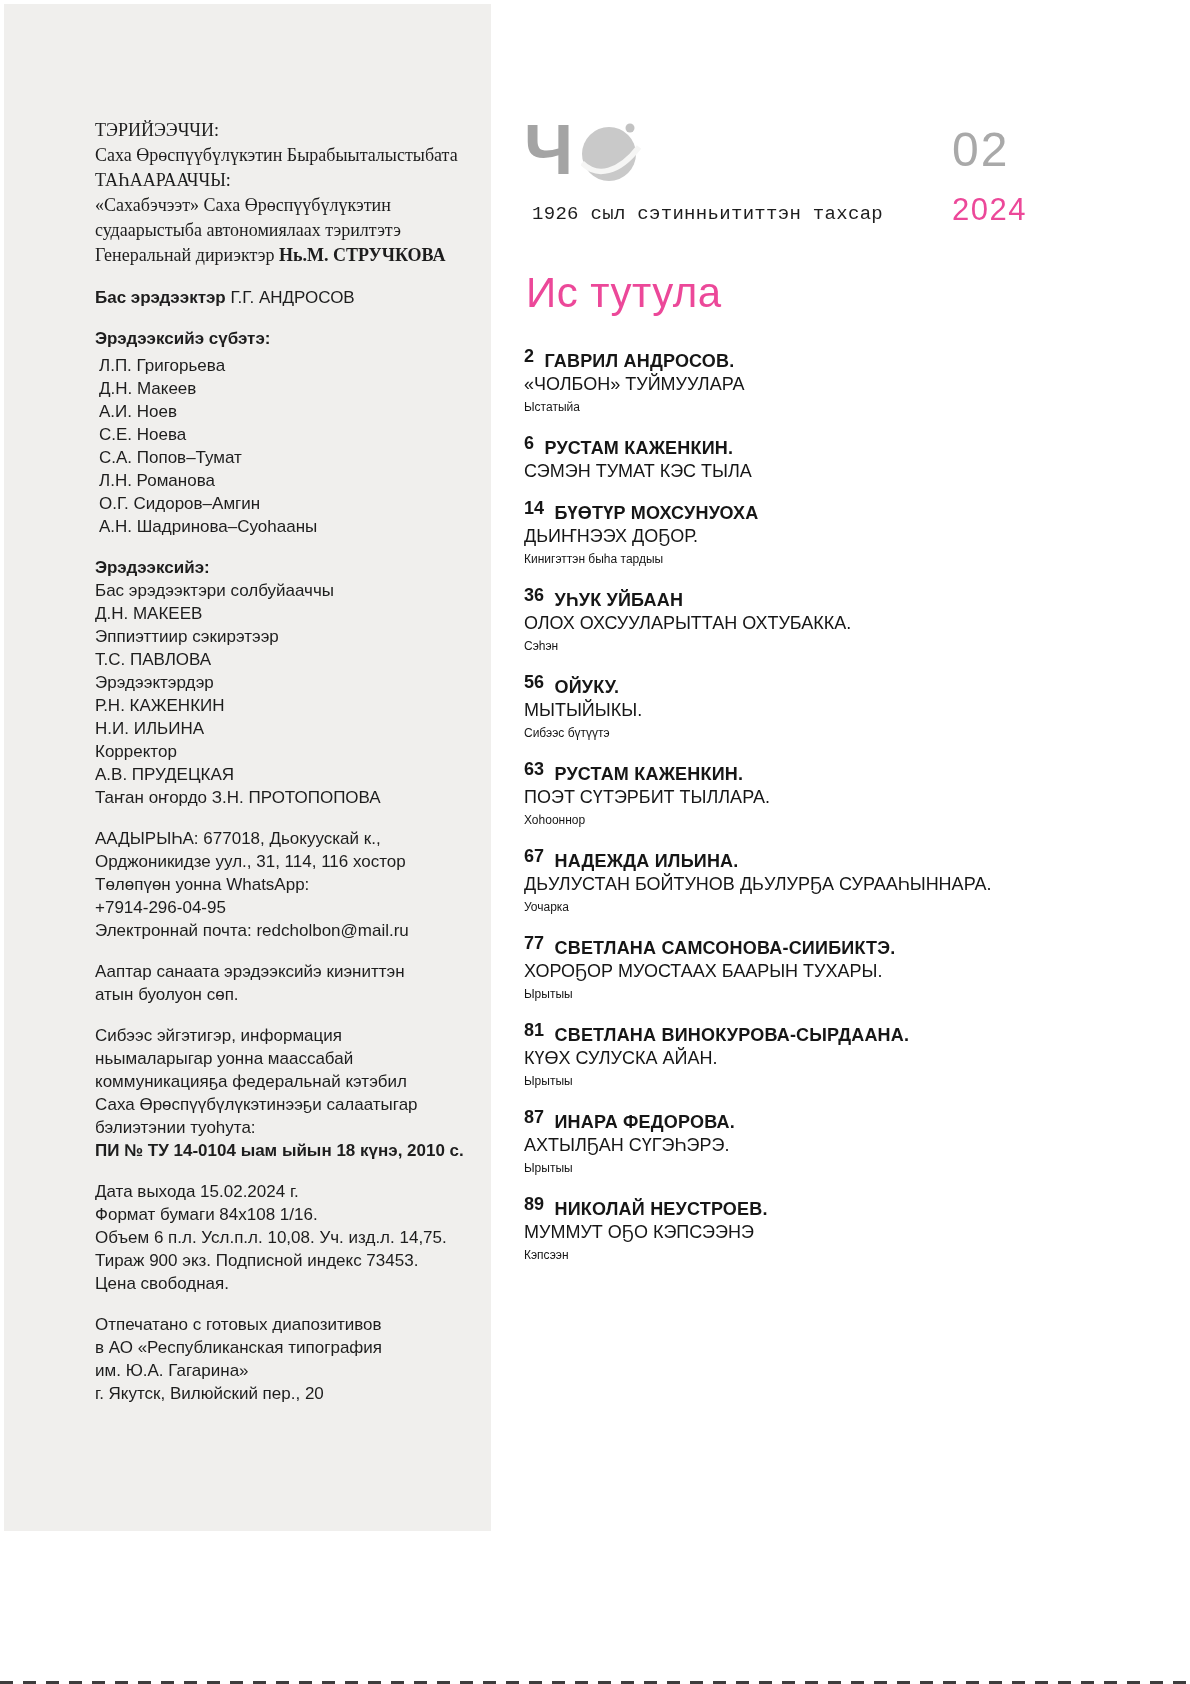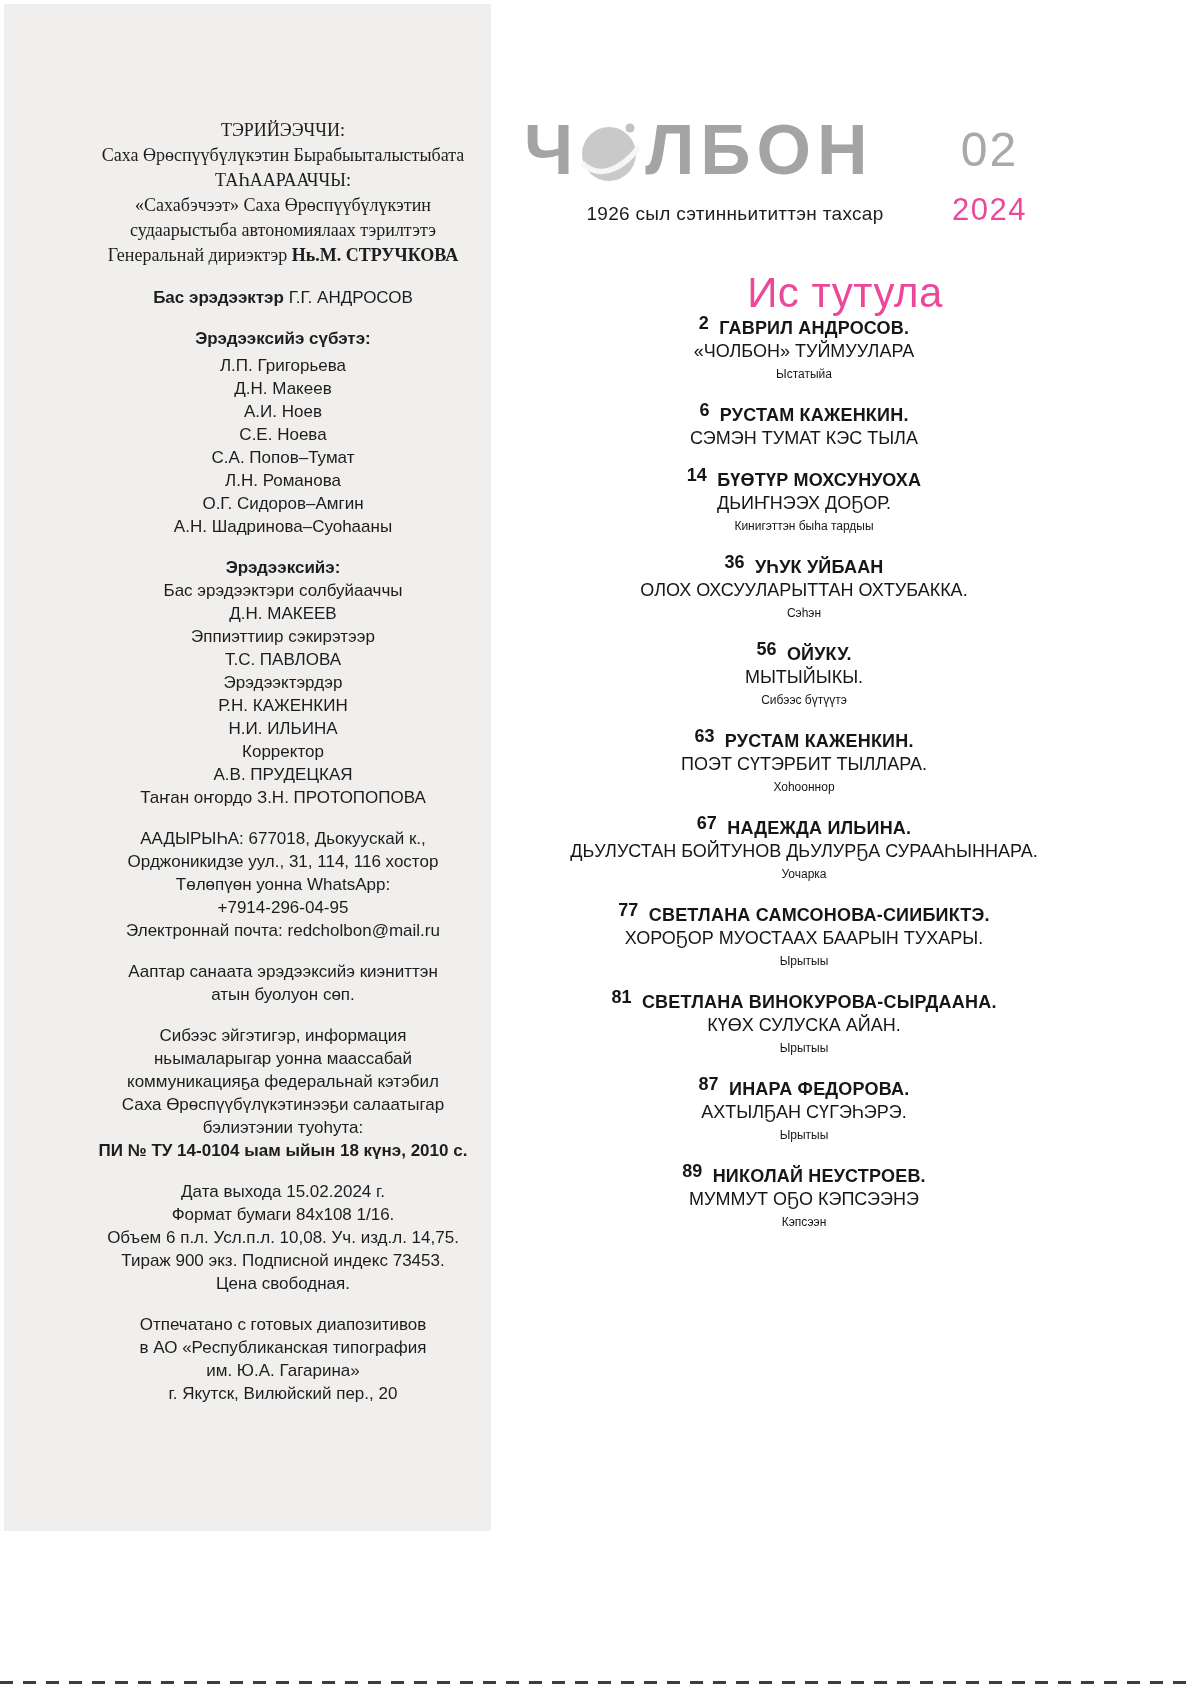--- a/index.html
+++ b/index.html
@@ -1,18 +1,18 @@
 <!DOCTYPE html>
 <html><head>
 <meta charset="utf-8">
 <style>
   html,body { margin:0; padding:0; background:#ffffff; }
   .page {
     position:relative; width:1190px; height:1684px; background:#ffffff;
-    font-family:"Liberation Sans", sans-serif; color:#1d1d1d; overflow:hidden;text-align:center;
+    font-family:"Liberation Sans", sans-serif; color:#1d1d1d; overflow:hidden;
   }
   
   .panel {
     position:absolute; left:4px; top:4px; width:487px; height:1527px;
     background:#f0efed; box-sizing:border-box; padding:114px 20px 0 91px;
     font-size:17px; line-height:23px;
   }
   .panel section { margin:0 0 18px 0; }
   .serif { font-family:"Liberation Serif", serif; font-size:18px; line-height:25px; }
   .bold { font-weight:700; }
@@ -21,28 +21,28 @@
   
   .right-col { position:absolute; left:524px; top:118px; width:640px; color:#161616; }
   .masthead { display:flex; align-items:flex-start; }
   .logo-area { width:414px; }
   .logo-word {
     display:flex; align-items:flex-start; font-size:70px; font-weight:700;
     line-height:64px; color:#a4a4a4; letter-spacing:6px; white-space:nowrap;
   }
   .planet { display:inline-block; margin:2px 4px 0 2px; }
   .tagline {
-    font-family:Liberation Sans, sans-serif; font-size:19px; line-height:22px;
+    font-family:Liberation Mono, monospace; font-size:19px; line-height:22px;
     color:#1d1d1d; margin:13px 0 0 8px; letter-spacing:0.3px;
   }
   .issue-area { margin-left:14px; }
   .issue-number { font-size:48px; line-height:64px; font-weight:400; color:#a9a9a9; letter-spacing:2px; }
   .issue-year { font-size:31px; line-height:31px; color:#ec4899; margin-top:12px; letter-spacing:1.5px; }
   .toc-heading { font-size:42px; line-height:48px; font-weight:400; color:#ec4899; margin:44px 0 0 2px; letter-spacing:0.5px; }
-  .toc { margin-top:0; width:560px; }
+  .toc { margin-top:33px; width:560px; }
   .toc-entry { margin-bottom:19px; }
   .toc-head { line-height:23px; }
   .toc-page { display:inline-block; font-weight:700; font-size:18px; position:relative; top:-5px; margin-right:6px; }
   .toc-author { font-weight:700; font-size:18px; letter-spacing:0.2px; }
   .toc-title { font-size:18px; line-height:23px; }
   .toc-genre { font-size:12px; line-height:22px; }
   
   .bottom-line {
     position:absolute; left:0; right:0; bottom:0; height:3px;
     background:repeating-linear-gradient(90deg,#3d3d3d 0 13px, transparent 13px 23px);
@@ -144,21 +144,20 @@
       <div class="logo-area">
         <div class="logo-word">
           <span>Ч</span>
           <span class="planet">
             <svg width="60" height="62" viewBox="0 0 60 62" aria-hidden="true">
               <circle cx="28" cy="34" r="27" fill="#c9c9c9"></circle>
               <path d="M1 43 C 16 58 38 53 58 27" stroke="#f6f6f5" stroke-width="5.5" fill="none"></path>
               <circle cx="49" cy="8" r="4.5" fill="#c2c2c2"></circle>
             </svg>
           </span>
-          <span>ЛБОН</span>
         </div>
         <div class="tagline">1926 сыл сэтинньититтэн тахсар</div>
       </div>
       <div class="issue-area">
         <div class="issue-number">02</div>
         <div class="issue-year">2024</div>
       </div>
     </header>
 
     <h1 class="toc-heading">Ис тутула</h1>

